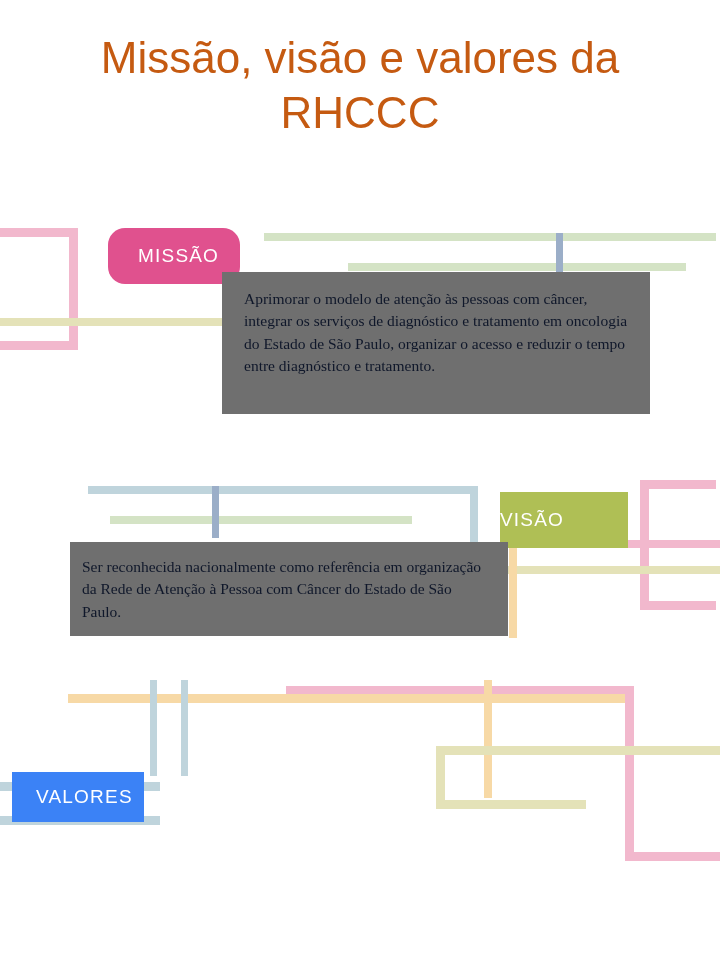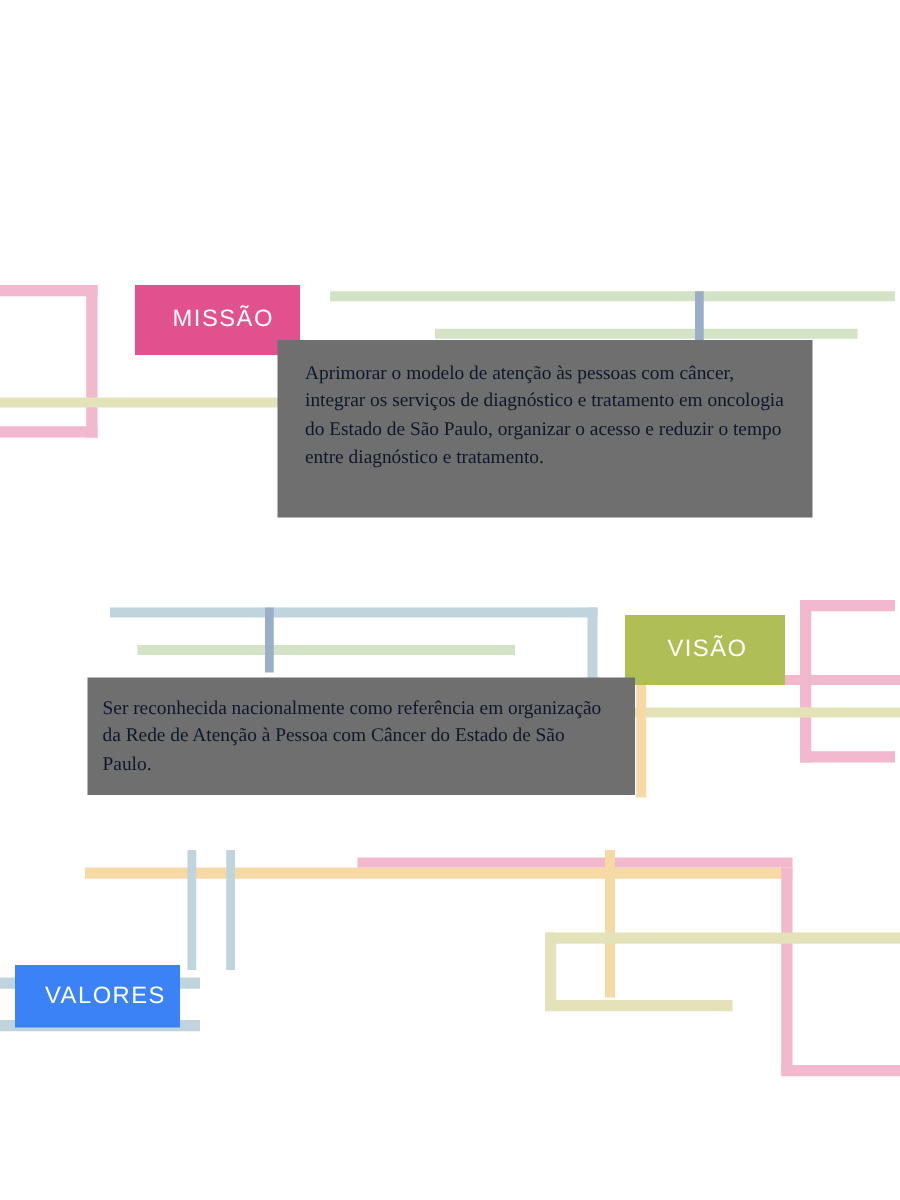--- a/index.html
+++ b/index.html
@@ -49,28 +49,29 @@
     box-sizing: border-box;
   }
   .chip-missao {
     left: 108px;
     top: 228px;
     width: 132px;
     height: 56px;
     background: #E0518E;
     justify-content: flex-start;
     padding-left: 30px;
+    border-radius: 17px;
   }
   .chip-visao {
     left: 500px;
     top: 492px;
     width: 128px;
     height: 56px;
     background: #AFBF55;
-    justify-content: flex-end;
+    justify-content: flex-start;
     padding-right: 30px;
   }
   .chip-valores {
     left: 12px;
     top: 772px;
     width: 132px;
     height: 50px;
     background: #3b82f6;
     justify-content: flex-start;
     padding-left: 24px;
@@ -146,20 +147,24 @@
     <div class="bar" style="left:150px;top:680px; width:7px;   height:96px; background:#BFD4DC;"></div>
     <div class="bar" style="left:181px;top:680px; width:7px;   height:96px; background:#BFD4DC;"></div>
     <div class="bar" style="left:484px;top:680px; width:8px;   height:118px; background:#F7D9A6;"></div>
     <div class="bar" style="left:436px;top:746px; width:284px; height:9px;  background:#E4E2B8;"></div>
     <div class="bar" style="left:436px;top:746px; width:9px;   height:62px; background:#E4E2B8;"></div>
     <div class="bar" style="left:436px;top:800px; width:150px; height:9px;  background:#E4E2B8;"></div>
     <div class="bar" style="left:0px;  top:782px; width:160px; height:9px;  background:#BFD4DC;"></div>
     <div class="bar" style="left:0px;  top:816px; width:160px; height:9px;  background:#BFD4DC;"></div>
   </div>
 
+  <div class="title">
+    <div>Missão, visão e valores da</div>
+    <div>RHCCC</div>
+  </div>
 
   <div class="chip chip-missao">
     <span>MISSÃO</span>
   </div>
   <div class="txtbox box-missao">
     <p>Aprimorar o modelo de atenção às pessoas com câncer, integrar os serviços de diagnóstico e tratamento em oncologia do Estado de São Paulo, organizar o acesso e reduzir o tempo entre diagnóstico e tratamento.</p>
   </div>
 
   <div class="chip chip-visao">
     <span>VISÃO</span>

